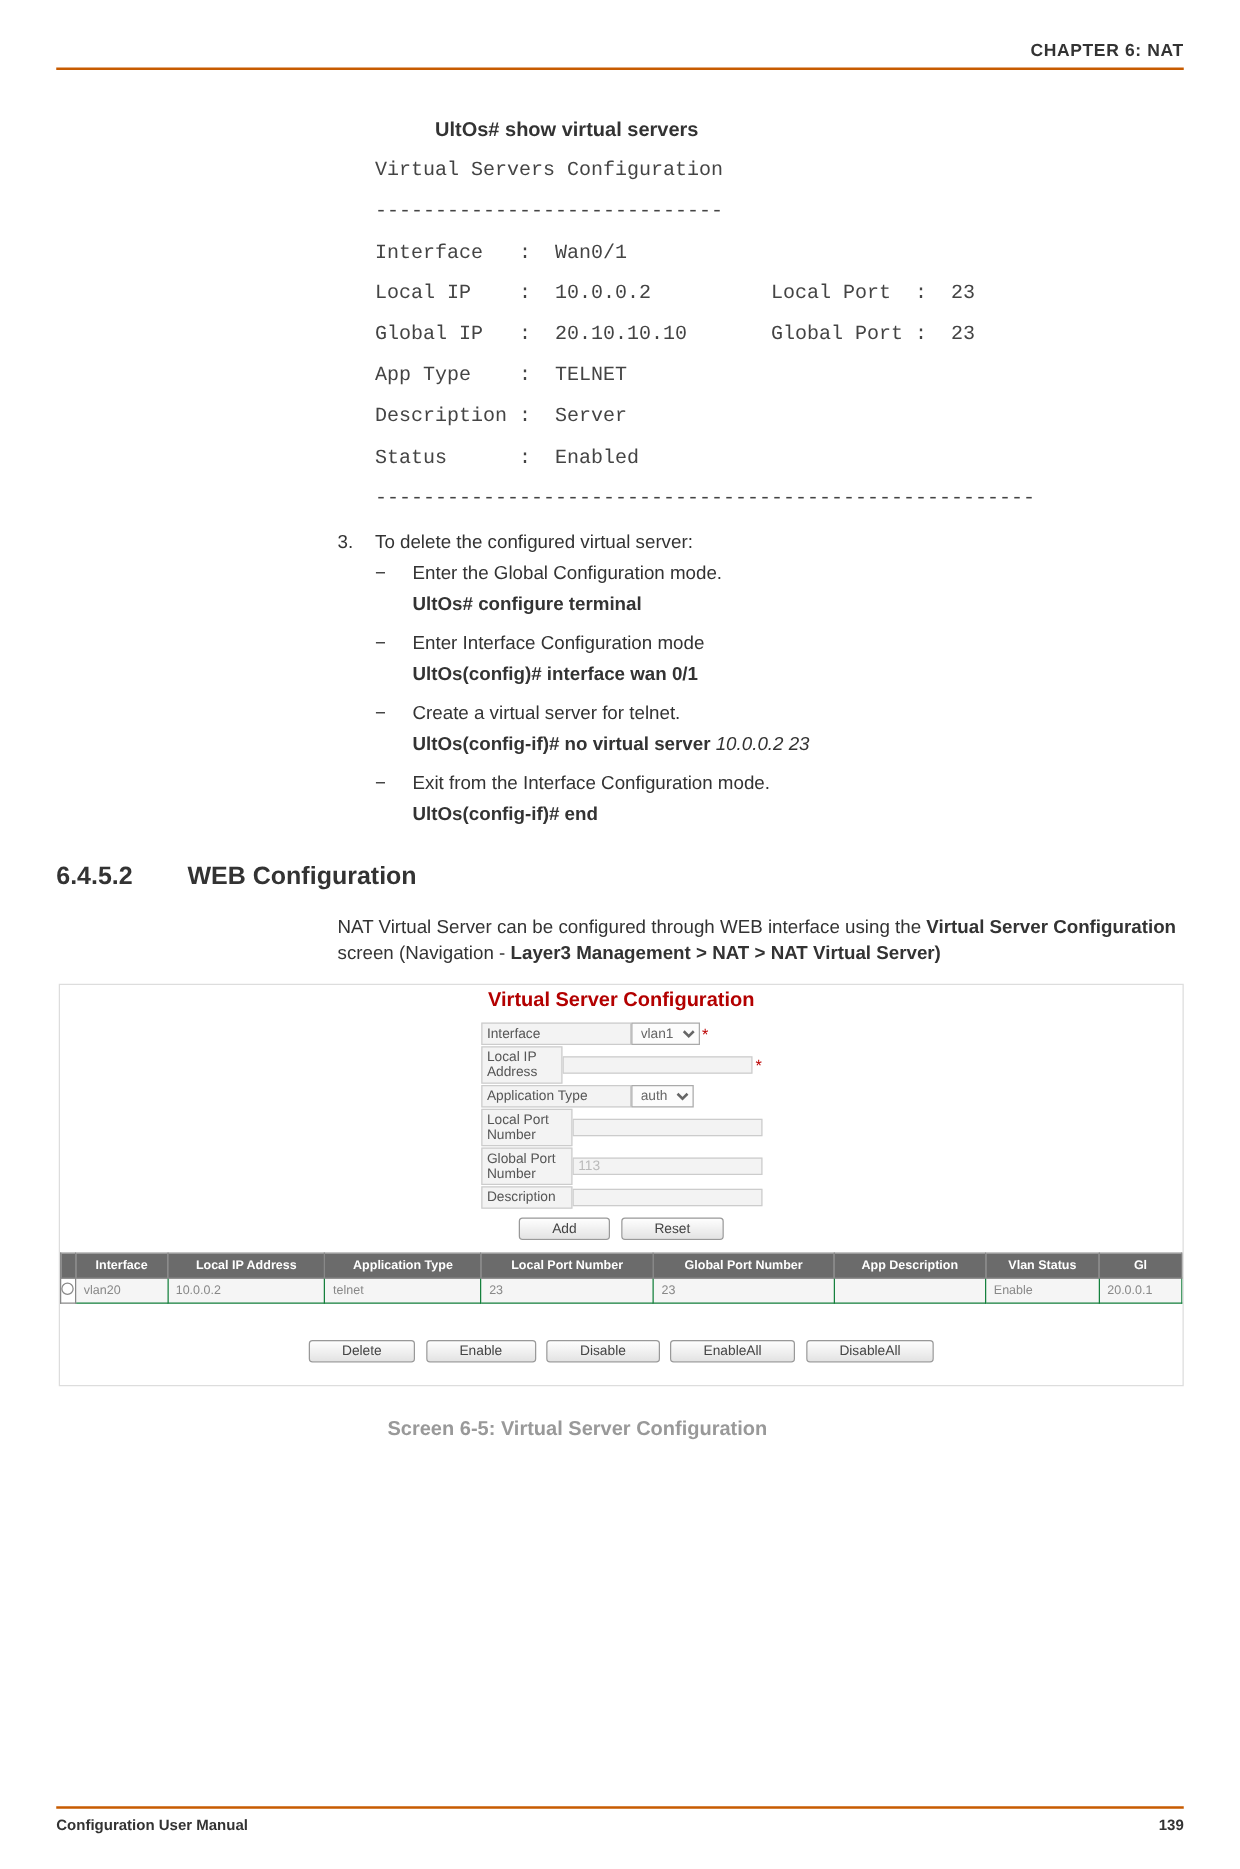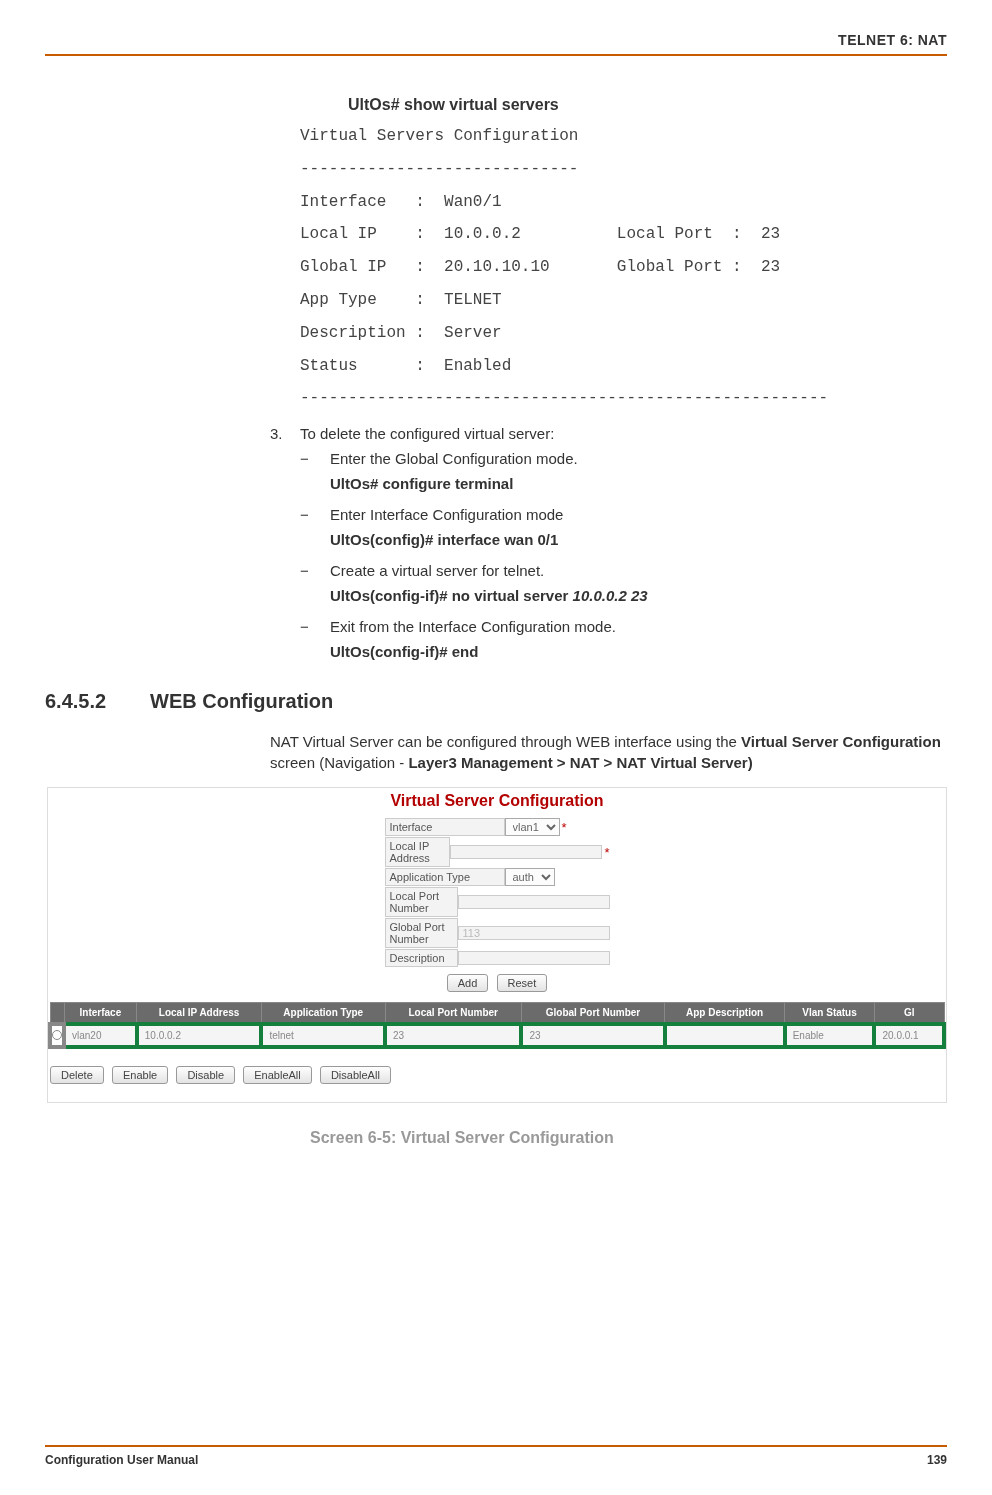--- a/index.html
+++ b/index.html
@@ -66,21 +66,21 @@
     }
     .sub-text { flex: 1; }
     .sub-cmd {
       margin-left: 285px;
       font-weight: bold;
       font-size: 15px;
       margin-bottom: 14px;
     }
     .sub-cmd .italic {
       font-style: italic;
-      font-weight: bold;
+      font-weight: normal;
       text-align: center;
     }
     .section-heading {
       display: flex;
       font-weight: bold;
       font-size: 20px;
       margin: 30px 0 18px 0;
     }
     .sec-num { width: 105px; }
     .sec-title { }
@@ -147,21 +147,21 @@
     .req { color: #b00; padding-left: 2px; font-size: 13px; }
     .form-buttons {
       text-align: center;
       margin-top: 6px;
     }
     .btn {
       display: inline-block;
       background: linear-gradient(to bottom, #fefefe, #e3e3e3);
       border: 1px solid #999;
       border-radius: 3px;
-      padding: 2px 10px;
+      padding: 2px 26px;
       font-size: 11px;
       color: #444;
       margin: 0 2px;
     }
     .data-table {
       width: 100%;
       border-collapse: collapse;
       font-size: 11px;
       margin-top: 6px;
     }
@@ -171,42 +171,43 @@
       font-weight: bold;
       padding: 4px 6px;
       border: 1px solid #888;
       font-size: 10px;
       white-space: nowrap;
     }
     .data-table td {
       background: #f5f5f5;
       color: #888;
       padding: 4px 6px;
-      border: 4px solid #15803d;
+      border: 1px solid #15803d;
       font-size: 10px;
     }
     .data-table th:first-child, .data-table td:first-child {
       width: 12px;
       background: #6b6b6b;
       border-color: #888;
       padding: 0;
     }
     .data-table td:first-child {
       background: #fff;
     }
     .radio-dot {
       display: inline-block;
       width: 10px;
       height: 10px;
       border: 1px solid #888;
       border-radius: 50%;
       background: #fff;
     }
     .bottom-buttons {
-      margin-top: 16px;
+      text-align: center;
+      margin-top: 28px;
     }
     .figure-caption-wrap {
       text-align: left;
       margin-left: 265px;
       color: #999;
       font-weight: bold;
       font-size: 16px;
       margin-top: 26px;
     }
     .footer {
@@ -224,21 +225,21 @@
       display: flex;
       justify-content: space-between;
       font-size: 12px;
       font-weight: bold;
       color: #333;
     }
   </style>
 </head>
 <body>
 
-<div class="chapter-header">TELNET 6: NAT</div>
+<div class="chapter-header">CHAPTER 6: NAT</div>
 <hr class="top-rule">
 
 <div class="content-indent">
   <div class="cmd-bold">UltOs# show virtual servers</div>
   <div class="terminal">Virtual Servers Configuration
 -----------------------------
 Interface   :  Wan0/1
 Local IP    :  10.0.0.2          Local Port  :  23
 Global IP   :  20.10.10.10       Global Port :  23
 App Type    :  TELNET

